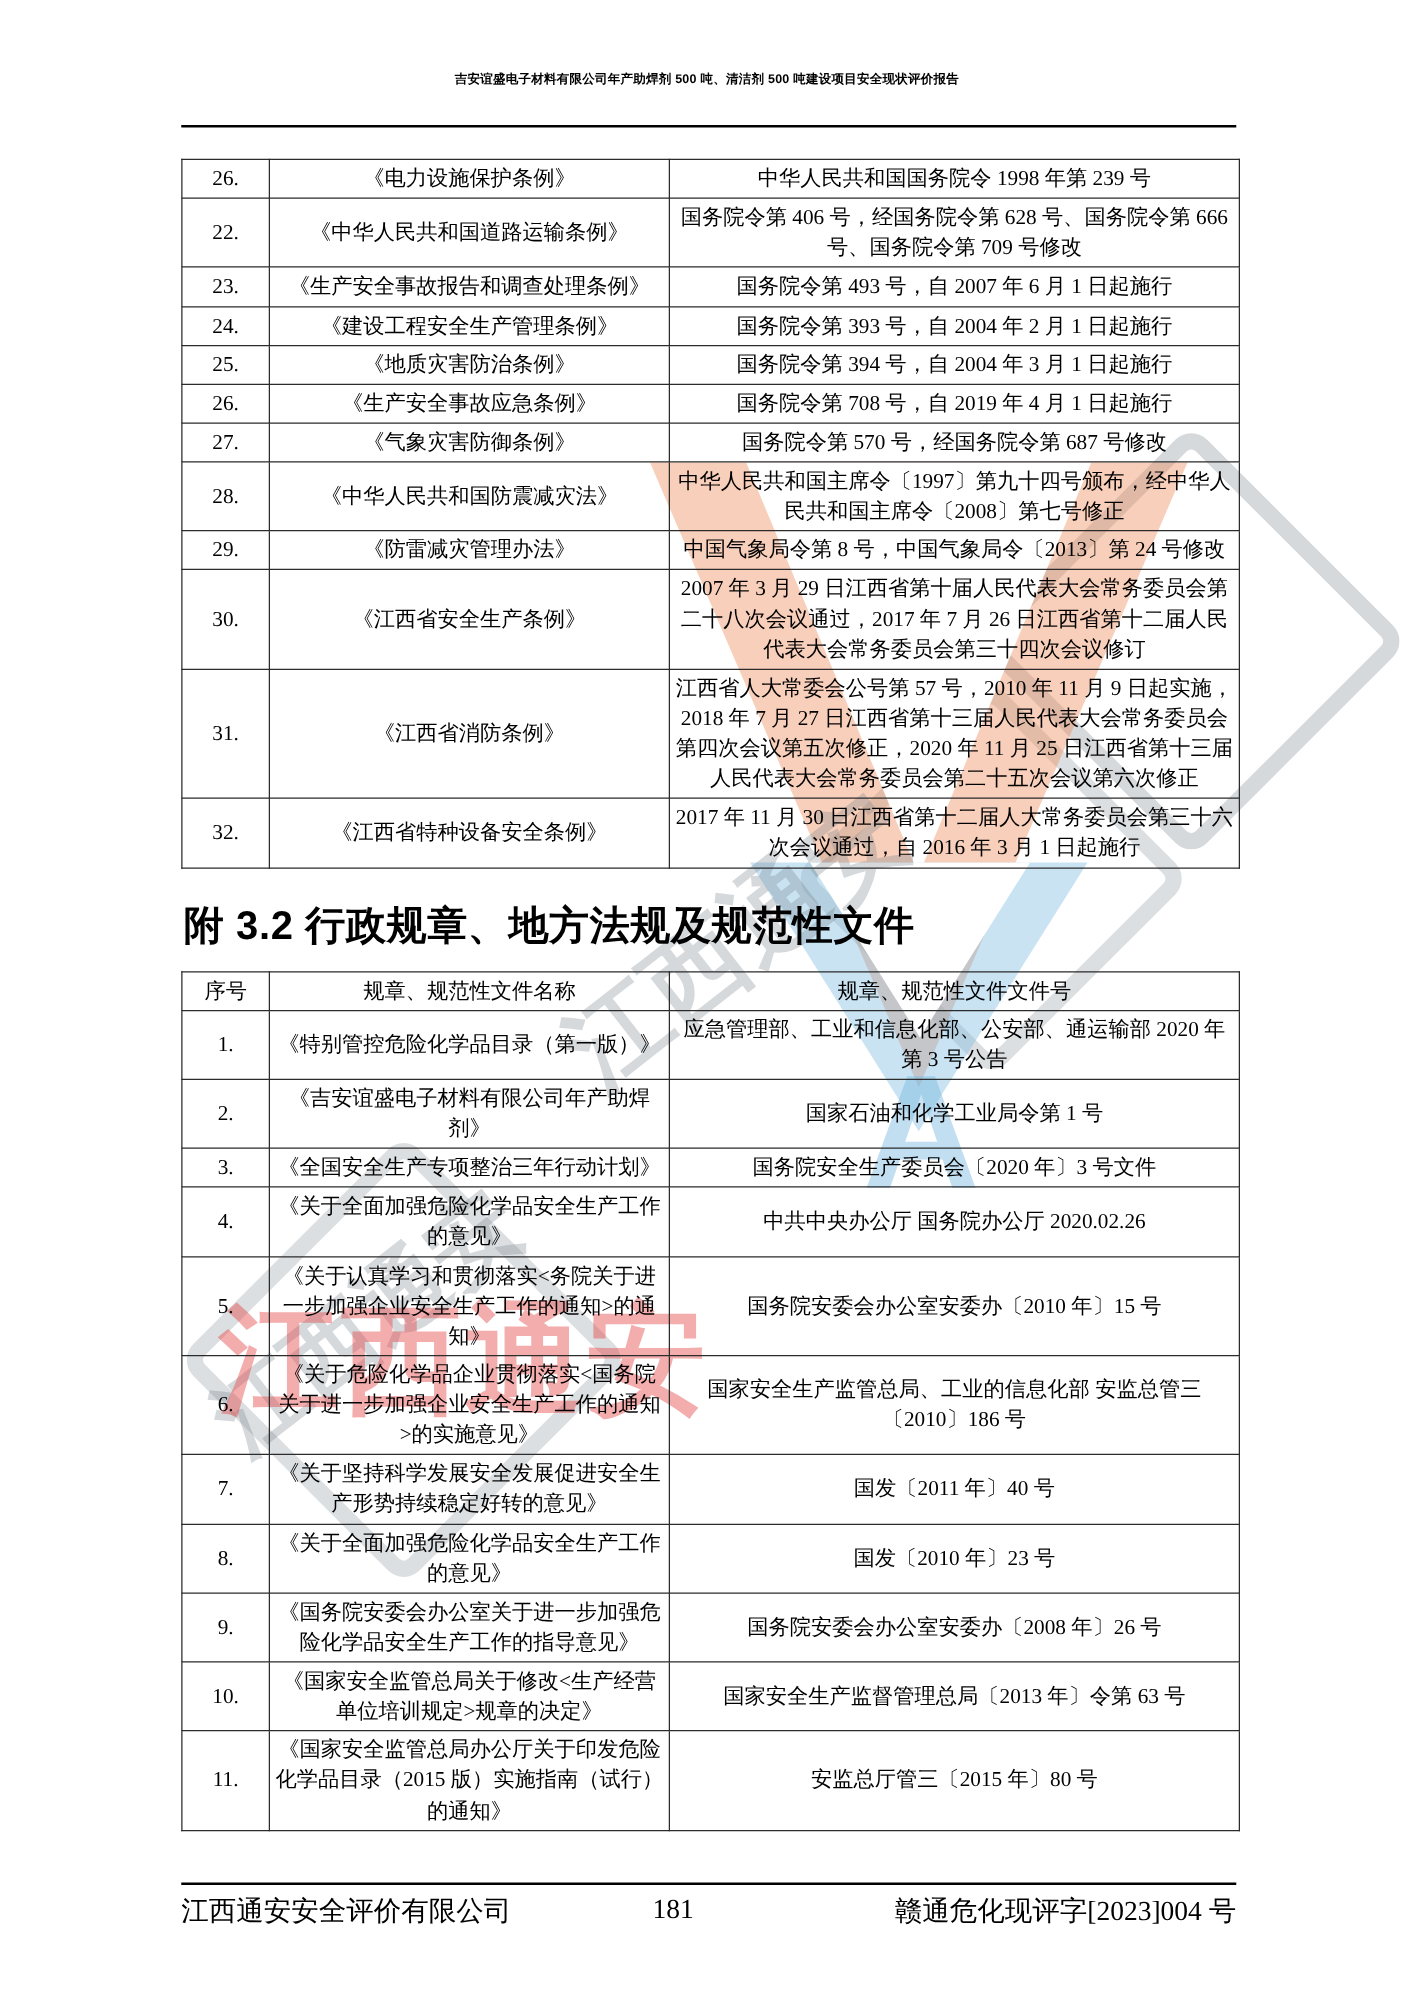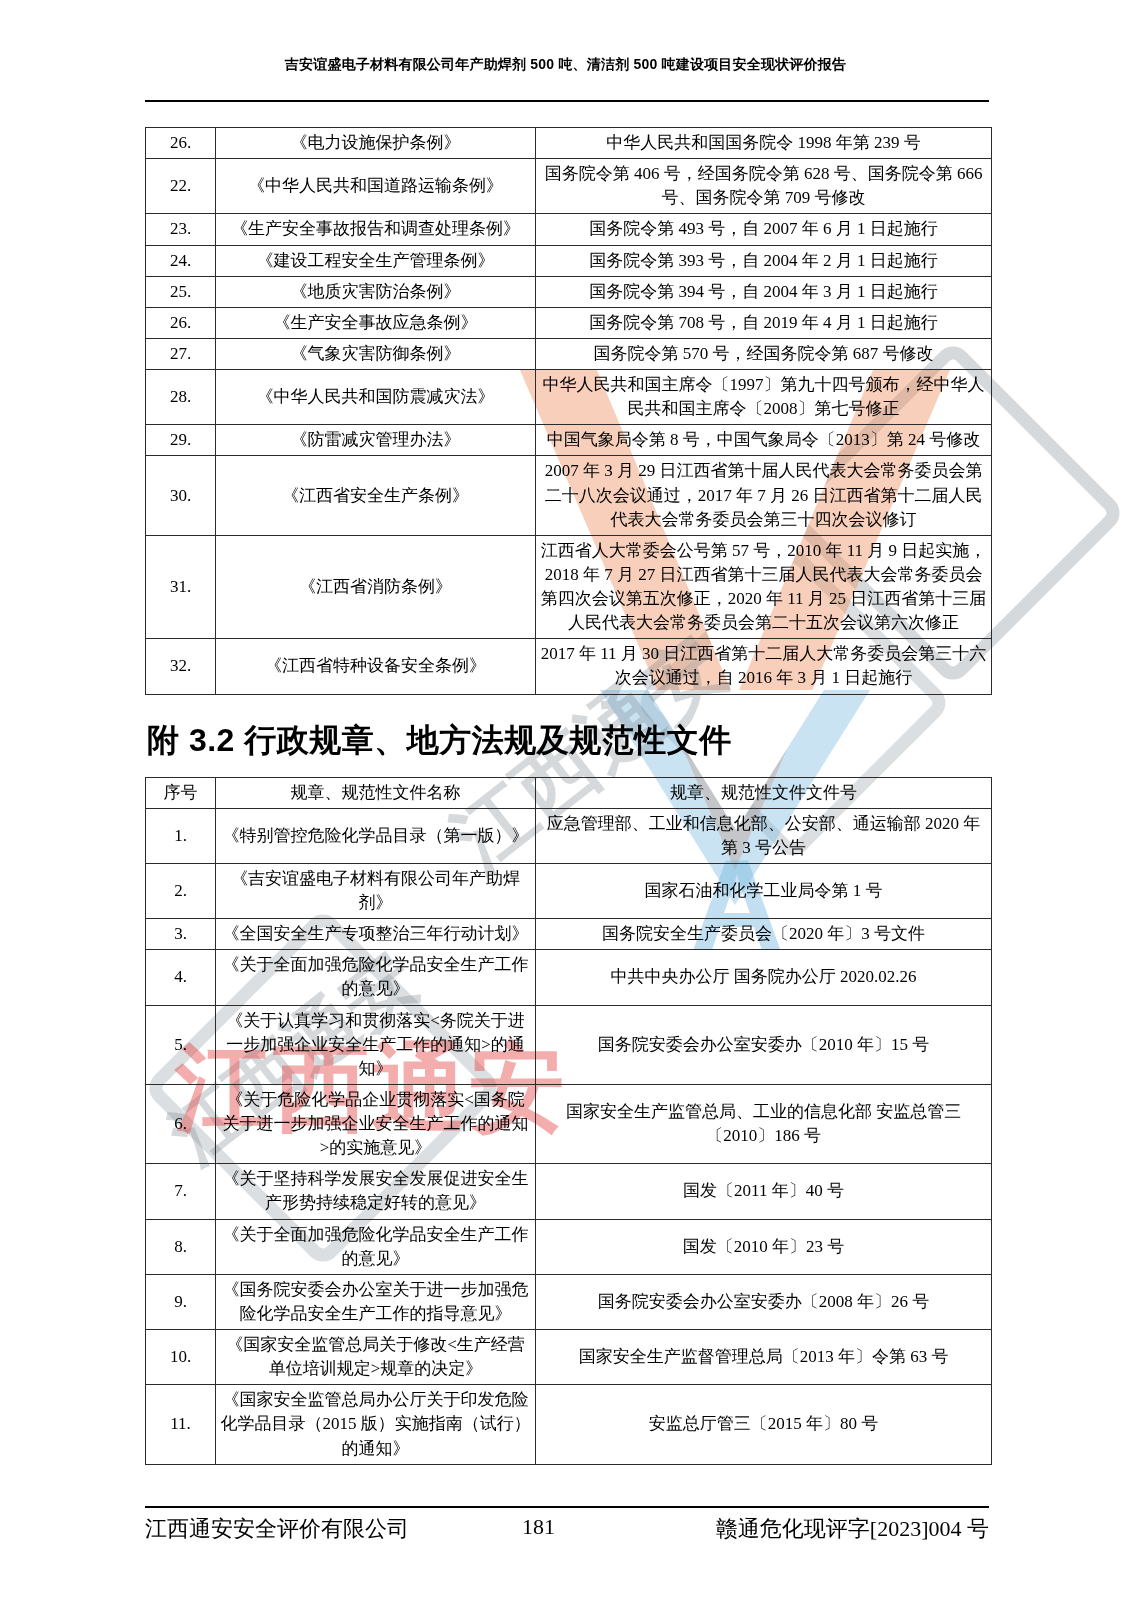--- a/index.html
+++ b/index.html
@@ -79,21 +79,21 @@
   .wm-grey-text.g1{left:430px;top:700px;font-size:80px;}
   .wm-grey-text.g2{left:150px;top:1010px;font-size:72px;}
 
   
   .page{position:relative;z-index:2;width:1131px;height:1600px;}
 
   .running-head{
     position:absolute;left:0;right:0;top:56px;
     text-align:center;
     font-family:"Liberation Sans","DejaVu Sans",sans-serif;
-    font-weight:700;font-size:14px;
+    font-weight:700;font-size:10px;
     letter-spacing:0.2px;
   }
   .head-rule{
     position:absolute;left:145px;right:142px;top:100px;
     border-top:2.6px solid #000;
   }
 
   .content{
     position:absolute;left:145px;top:127px;width:846px;
   }

